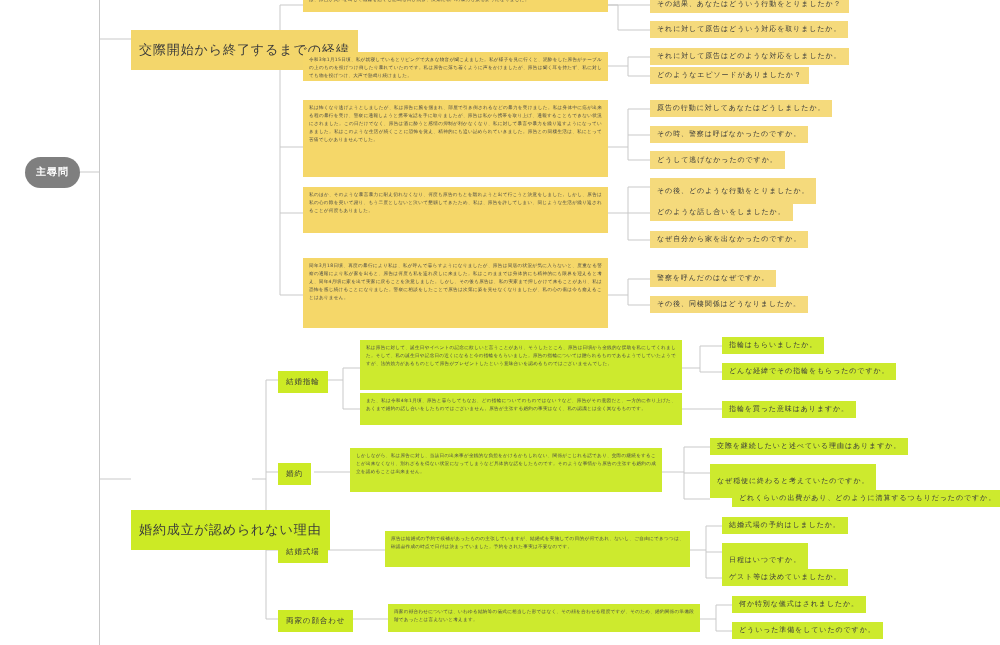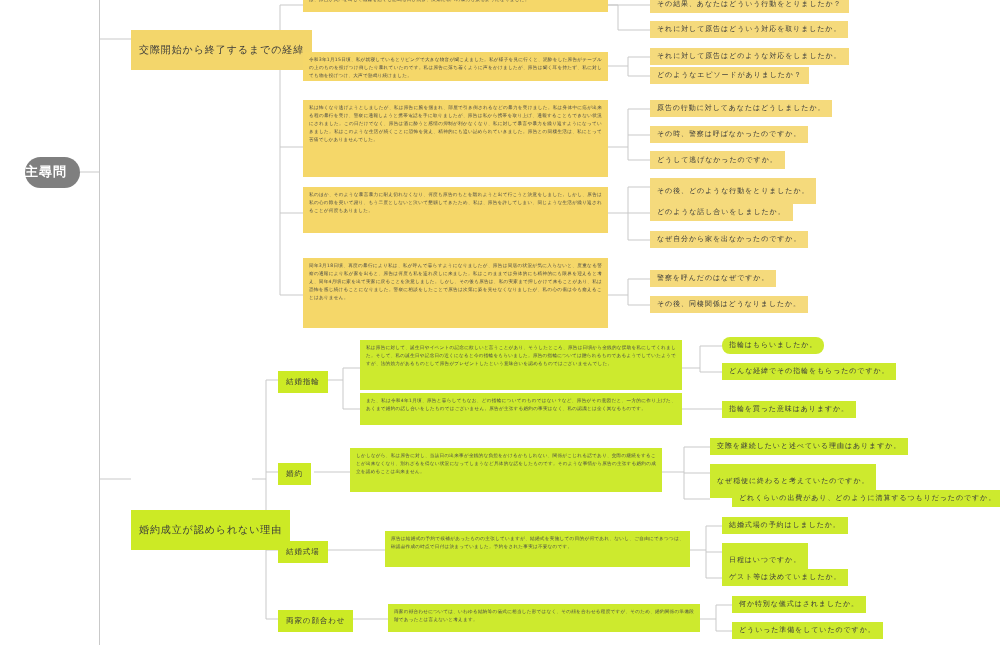--- a/index.html
+++ b/index.html
@@ -21,31 +21,31 @@
     color:#3a3a3a;
     line-height:1.45;
     letter-spacing:0.2px;
   }
 
   
   .root{
     background:#7f7f7f;
     color:#ffffff;
     border-radius:18px;
-    display:flex;align-items:center;justify-content:flex-start;
-    font-size:13px;
+    display:flex;align-items:center;justify-content:center;
+    font-size:10px;
     letter-spacing:1px;
     font-weight:bold;
   }
 
   
   .branch{
     display:flex;align-items:center;
     padding:20px 8px;
-    font-size:10px;
+    font-size:13px;
     letter-spacing:0.9px;
     white-space:nowrap;
   }
   .branch.y{background:#f3d66b;}
   .branch.g{background:#ccea25;margin-top:40px;}
 
   
   .sub{
     display:flex;align-items:center;
     padding:11px 8px;
@@ -233,21 +233,21 @@
   <div class="node q y" style="left:650px;top:126px;height:17px;">その時、警察は呼ばなかったのですか。</div>
   <div class="node q y" style="left:650px;top:151px;height:18px;">どうして逃げなかったのですか。</div>
 
   <div class="node q y" style="left:650px;top:178px;height:26px;">その後、どのような行動をとりましたか。</div>
   <div class="node q y" style="left:650px;top:204px;height:17px;">どのような話し合いをしましたか。</div>
   <div class="node q y" style="left:650px;top:231px;height:17px;">なぜ自分から家を出なかったのですか。</div>
 
   <div class="node q y" style="left:650px;top:270px;height:17px;">警察を呼んだのはなぜですか。</div>
   <div class="node q y" style="left:650px;top:296px;height:17px;">その後、同棲関係はどうなりましたか。</div>
 
-  <div class="node q g" style="left:722px;top:337px;height:17px;border-radius:8px;">指輪はもらいましたか。</div>
+  <div class="node q g" style="left:722px;top:337px;height:17px;">指輪はもらいましたか。</div>
   <div class="node q g" style="left:722px;top:363px;height:17px;">どんな経緯でその指輪をもらったのですか。</div>
   <div class="node q g" style="left:722px;top:401px;height:17px;">指輪を買った意味はありますか。</div>
 
   <div class="node q g" style="left:710px;top:438px;height:17px;">交際を継続したいと述べている理由はありますか。</div>
   <div class="node q g" style="left:710px;top:464px;height:34px;">なぜ穏便に終わると考えていたのですか。</div>
   <div class="node q g" style="left:710px;top:490px;height:17px;margin-left:22px;">どれくらいの出費があり、どのように清算するつもりだったのですか。</div>
 
   <div class="node q g" style="left:722px;top:517px;height:17px;">結婚式場の予約はしましたか。</div>
   <div class="node q g" style="left:722px;top:543px;height:34px;">日程はいつですか。</div>
   <div class="node q g" style="left:722px;top:569px;height:17px;">ゲスト等は決めていましたか。</div>

